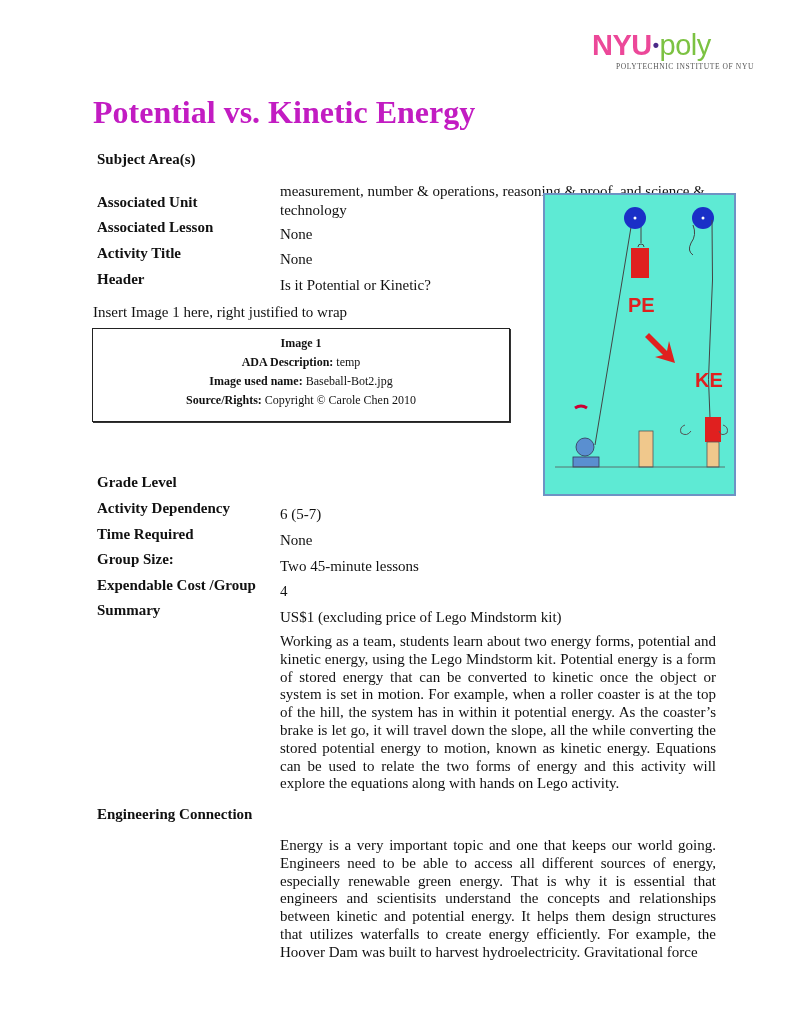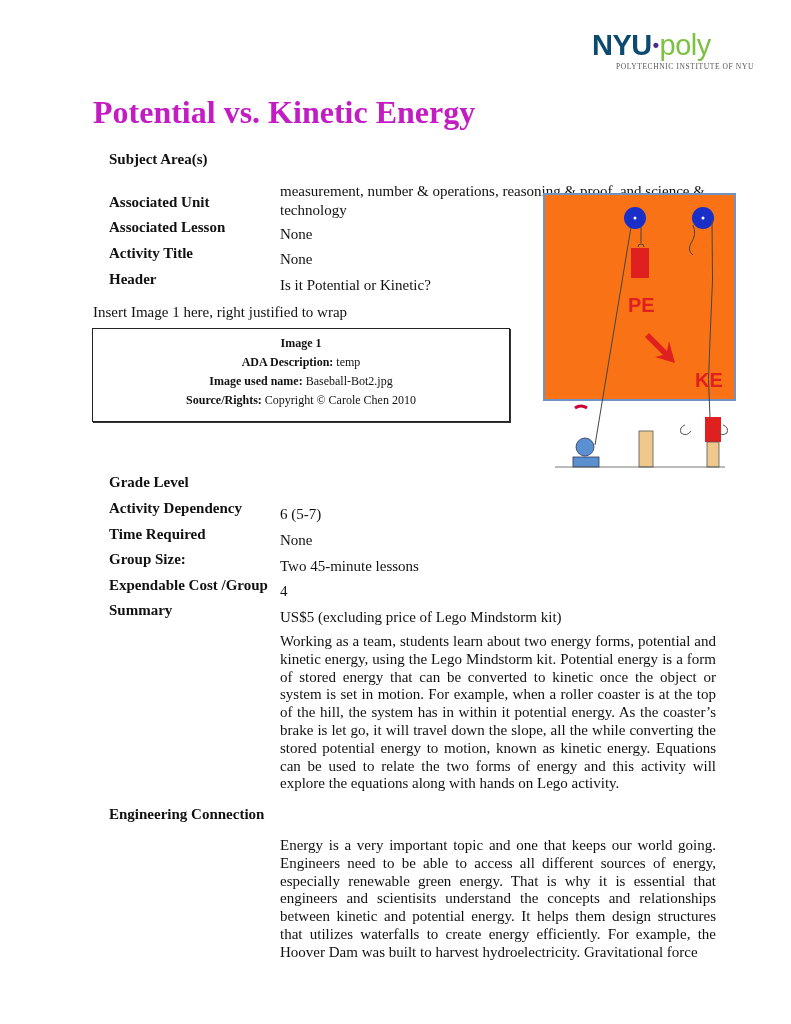--- a/index.html
+++ b/index.html
@@ -1,38 +1,38 @@
 <!DOCTYPE html>
 <html><head>
   <meta charset="utf-8">
   <style>
     html, body { margin: 0; padding: 0; background: #ffffff; }
     body { width: 791px; height: 1024px; position: relative; overflow: hidden;
       font-family: "Liberation Serif", "DejaVu Serif", serif; color: #111; }
     .logo { position: absolute; left: 592px; top: 30px; width: 130px; }
     .logo-main { font-family: "Liberation Sans", "DejaVu Sans", sans-serif; font-weight: bold;
       font-size: 29px; letter-spacing: -0.5px; line-height: 30px; }
-    .logo-nyu { color: #0c4a6e; }
+    .logo-nyu { color: #ec4899; }
     .logo-dot { color: #4b2a88; font-size: 18px; vertical-align: 4px; margin: 0 1px; }
     .logo-poly { color: #7cc242; font-weight: normal; font-size: 29px; }
     .logo-sub { font-family: "Liberation Serif", serif; font-size: 7.5px; letter-spacing: 0.6px;
       color: #555; margin-top: 2px; white-space: nowrap; margin-left: 24px; }
     .title { position: absolute; left: 93px; top: 92px; font-size: 32px; font-weight: bold;
       color: #c21cc2; margin: 0; line-height: 40px; }
     .row { position: absolute; left: 93px; font-size: 15px; line-height: 19px; }
-    .row .lbl { position: absolute; left: 16px; top: 0; font-weight: bold; white-space: nowrap; }
+    .row .lbl { position: absolute; left: 4px; top: 0; font-weight: bold; white-space: nowrap; }
     .row .val { position: absolute; left: 187px; top: 0; width: 435px; margin-top: 32px; }
     .row .val.j { text-align: justify; width: 436px; }
     .insert-note { position: absolute; left: 93px; top: 304px; font-size: 15px; }
     .caption-box { position: absolute; left: 92px; top: 328px; width: 418px; height: 94px;
       border: 1px solid #222; box-shadow: 1px 1px 0 #333; font-size: 12px; line-height: 19px;
       text-align: center; padding-top: 5px; box-sizing: border-box; }
     .caption-box b { font-weight: bold; }
-    .illustration { position: absolute; left: 543px; top: 193px; width: 193px; height: 208px;
-      border: 2px solid #6e93c4; box-sizing: border-box; background: #f97316; }
+    .illustration { position: absolute; left: 543px; top: 193px; width: 193px; height: 303px;
+      border: 2px solid #6e93c4; box-sizing: border-box; background: #5eead4; }
   </style>
 </head>
 <body>
 
 <div class="logo">
   <div class="logo-main"><span class="logo-nyu">NYU</span><span class="logo-dot">•</span><span class="logo-poly">poly</span></div>
   <div class="logo-sub">POLYTECHNIC INSTITUTE OF NYU</div>
 </div>
 
 <h1 class="title">Potential vs. Kinetic Energy</h1>
@@ -104,21 +104,21 @@
 <div class="row" style="top:525px;">
   <span class="lbl">Time Required</span>
   <span class="val">Two 45-minute lessons</span>
 </div>
 <div class="row" style="top:550px;">
   <span class="lbl">Group Size:</span>
   <span class="val">4</span>
 </div>
 <div class="row" style="top:576px;">
   <span class="lbl">Expendable Cost /Group</span>
-  <span class="val">US$5 (excluding price of Lego Mindstorm kit)</span>
+  <span class="val">US$1 (excluding price of Lego Mindstorm kit)</span>
 </div>
 <div class="row" style="top:601px;">
   <span class="lbl">Summary</span>
   <span class="val j" style="line-height:17.8px;">Working as a team, students learn about two energy forms, potential and kinetic energy, using the Lego Mindstorm kit. Potential energy is a form of stored energy that can be converted to kinetic once the object or system is set in motion. For example, when a roller coaster is at the top of the hill, the system has in within it potential energy. As the coaster’s brake is let go, it will travel down the slope, all the while converting the stored potential energy to motion, known as kinetic energy. Equations can be used to relate the two forms of energy and this activity will explore the equations along with hands on Lego activity.</span>
 </div>
 <div class="row" style="top:805px;">
   <span class="lbl">Engineering Connection</span>
   <span class="val j" style="line-height:17.8px;">Energy is a very important topic and one that keeps our world going. Engineers need to be able to access all different sources of energy, especially renewable green energy. That is why it is essential that engineers and scientisits understand the concepts and relationships between kinetic and potential energy. It helps them design structures that utilizes waterfalls to create energy efficiently. For example, the Hoover Dam was built to harvest hydroelectricity. Gravitational force</span>
 </div>
 

